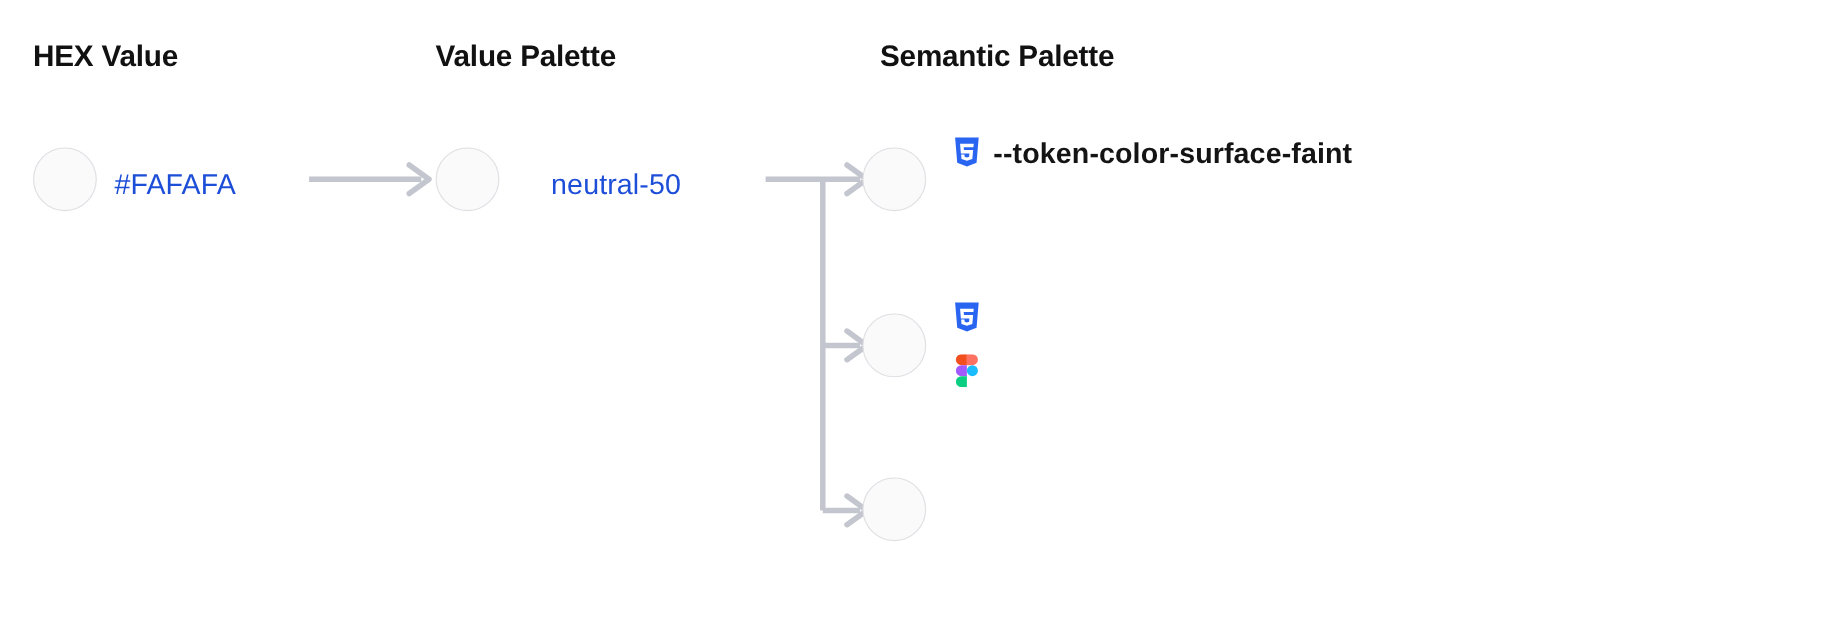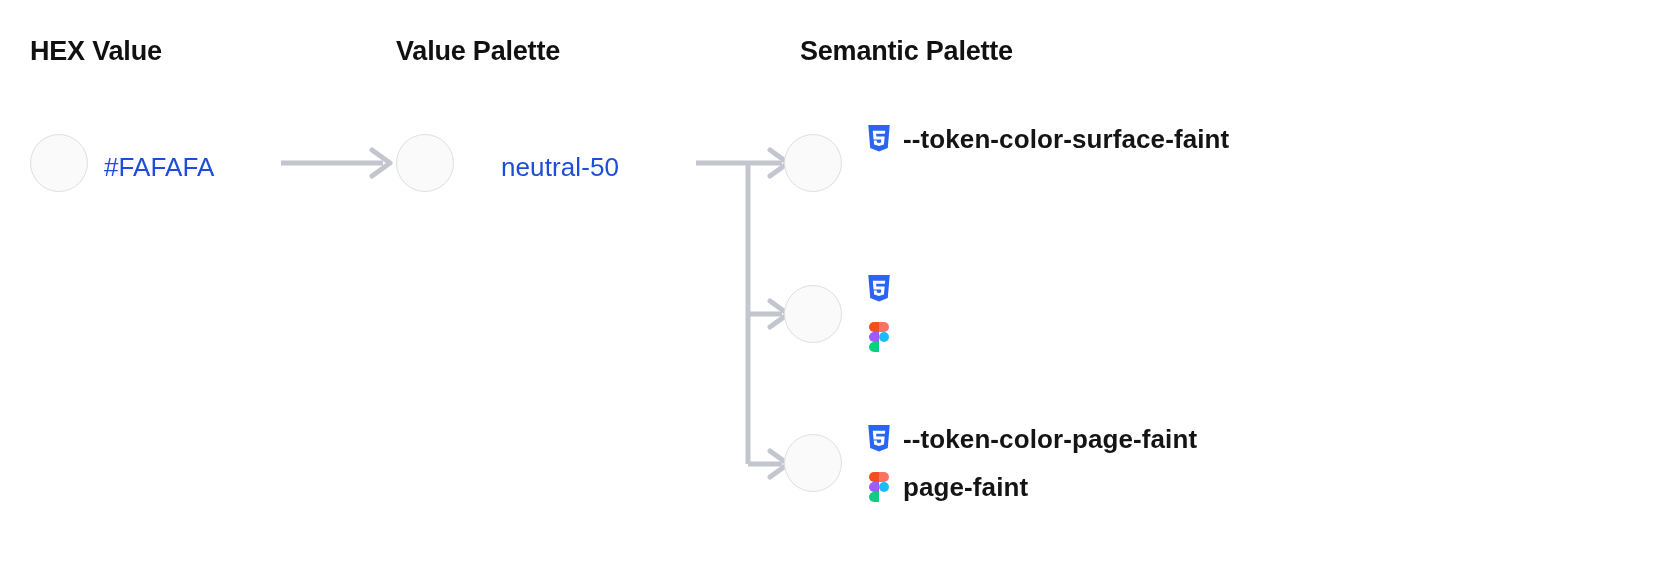--- a/index.html
+++ b/index.html
@@ -175,34 +175,14 @@
       <svg class="icon-figma" viewBox="0 0 24 36">
         <path d="M6 0 L12 0 L12 12 L6 12 A6 6 0 0 1 6 0 Z" fill="#F24E1E"></path>
         <path d="M12 0 L18 0 A6 6 0 0 1 18 12 L12 12 Z" fill="#FF7262"></path>
         <path d="M6 12 L12 12 L12 24 L6 24 A6 6 0 0 1 6 12 Z" fill="#A259FF"></path>
         <circle cx="18" cy="18" r="6" fill="#1ABCFE"></circle>
         <path d="M6 24 L12 24 L12 36 L6 36 A6 6 0 0 1 6 24 Z" fill="#0ACF83"></path>
       </svg>
     </div>
   </div>
 
-  <div class="sem-row" id="sem-row-2">
-    <div class="token-line">
-      <svg class="icon" viewBox="0 0 24 28">
-        <path d="M2 1 L22 1 L20.2 22.3 L12 25.6 L3.8 22.3 Z" fill="#2965F1"></path>
-        <path d="M12 3 L12 23.7 L18.6 21.1 L20.1 3 Z" fill="#2965F1"></path>
-        <path d="M6.2 6.2 L17.8 6.2 L17.5 9.1 L9.3 9.1 L9.5 11.6 L17.3 11.6 L16.6 19.1 L12 20.6 L7.4 19.1 L7.1 15.4 L9.9 15.4 L10.1 17.2 L12 17.8 L13.9 17.2 L14.1 14.5 L6.9 14.5 Z" fill="#ffffff"></path>
-      </svg>
-      <span class="token-text">--token-color-page-faint</span>
-    </div>
-    <div class="token-line">
-      <svg class="icon-figma" viewBox="0 0 24 36">
-        <path d="M6 0 L12 0 L12 12 L6 12 A6 6 0 0 1 6 0 Z" fill="#F24E1E"></path>
-        <path d="M12 0 L18 0 A6 6 0 0 1 18 12 L12 12 Z" fill="#FF7262"></path>
-        <path d="M6 12 L12 12 L12 24 L6 24 A6 6 0 0 1 6 12 Z" fill="#A259FF"></path>
-        <circle cx="18" cy="18" r="6" fill="#1ABCFE"></circle>
-        <path d="M6 24 L12 24 L12 36 L6 36 A6 6 0 0 1 6 24 Z" fill="#0ACF83"></path>
-      </svg>
-      <span class="token-text">page-faint</span>
-    </div>
-  </div>
 
 </div>
 
 </body></html>

